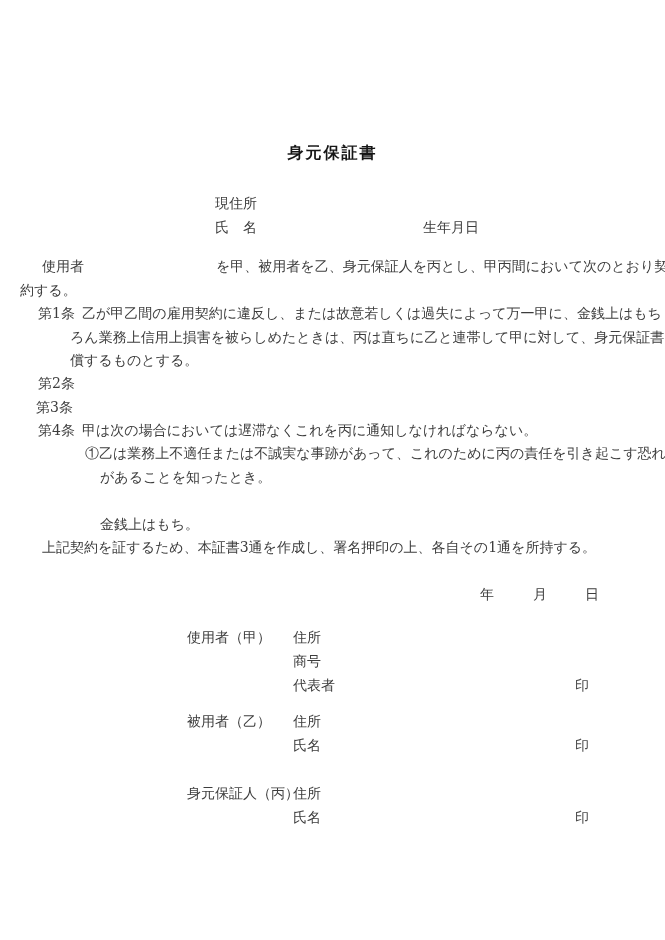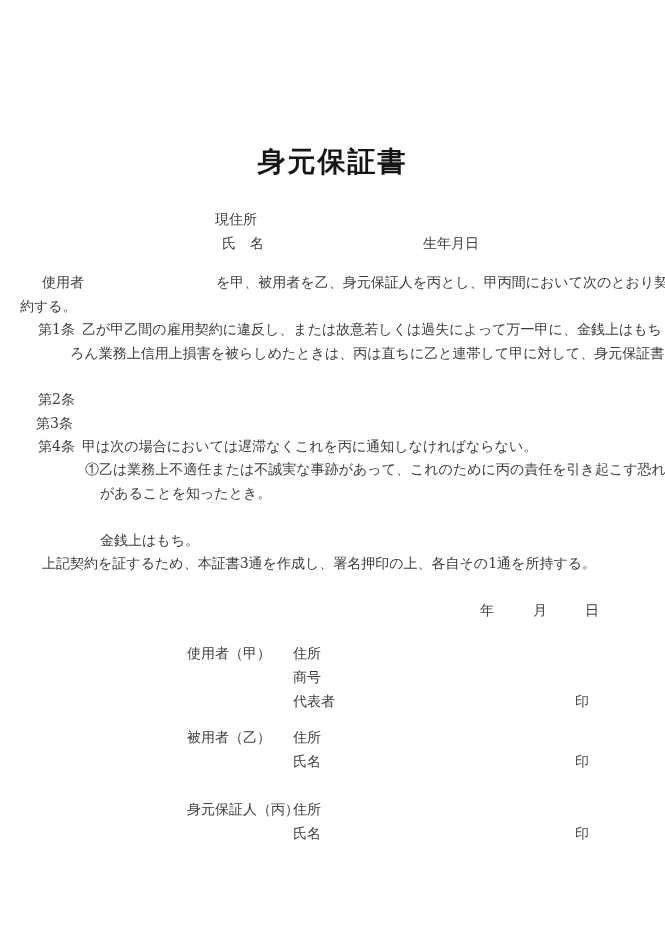--- a/index.html
+++ b/index.html
@@ -11,56 +11,56 @@
     font-family: "DejaVu Serif", "Liberation Serif", serif;
     font-size: 14px;
     color: #3d3d3d;
     overflow: hidden;
   }
   .ln {
     position: absolute;
     white-space: pre;
     line-height: 20px;
     height: 20px;
-    margin-top: 16px;
   }
   .title {
     position: absolute;
     left: 0;
     top: 143px;
     width: 100%;
     text-align: center;
-    font-size: 28px;
+    font-size: 16px;
     font-weight: bold;
     color: #161616;
     letter-spacing: 2px;
     white-space: pre;
   }
   .blank { position: absolute; height: 18px; }
   .seal { color: #4a4a4a; }
 </style>
 </head>
 <body>
 
 <div class="page">
 
   <div class="title">身元保証書</div>
 
   <div class="ln" style="left:215px;top:193px">現住所</div>
-  <div class="ln" style="left:222px;top:217px">氏　名</div>
+  <div class="ln" style="left:215px;top:217px">氏　名</div>
   <div class="ln" style="left:423px;top:217px">生年月日</div>
 
   <div class="ln" style="left:42px;top:256px">使用者</div>
   <div class="blank" style="left:90px;top:258px;width:122px"></div>
   <div class="ln" style="left:216px;top:256px">を甲、被用者を乙、身元保証人を丙とし、甲丙間において次のとおり契</div>
   <div class="ln" style="left:20px;top:280px">約する。</div>
 
   <div class="ln" style="left:38px;top:303px">第1条</div>
   <div class="ln" style="left:82px;top:303px">乙が甲乙間の雇用契約に違反し、または故意若しくは過失によって万一甲に、金銭上はもち</div>
   <div class="ln" style="left:70px;top:327px">ろん業務上信用上損害を被らしめたときは、丙は直ちに乙と連帯して甲に対して、身元保証書</div>
+  <div class="ln" style="left:70px;top:350px">償するものとする。</div>
 
   <div class="ln" style="left:38px;top:373px">第2条</div>
 
   <div class="ln" style="left:36px;top:397px">第3条</div>
 
   <div class="ln" style="left:38px;top:420px">第4条</div>
   <div class="ln" style="left:82px;top:420px">甲は次の場合においては遅滞なくこれを丙に通知しなければならない。</div>
   <div class="ln" style="left:85px;top:443px">①乙は業務上不適任または不誠実な事跡があって、これのために丙の責任を引き起こす恐れ</div>
   <div class="ln" style="left:100px;top:467px">があることを知ったとき。</div>
   <div class="ln" style="left:100px;top:514px">金銭上はもち。</div>

